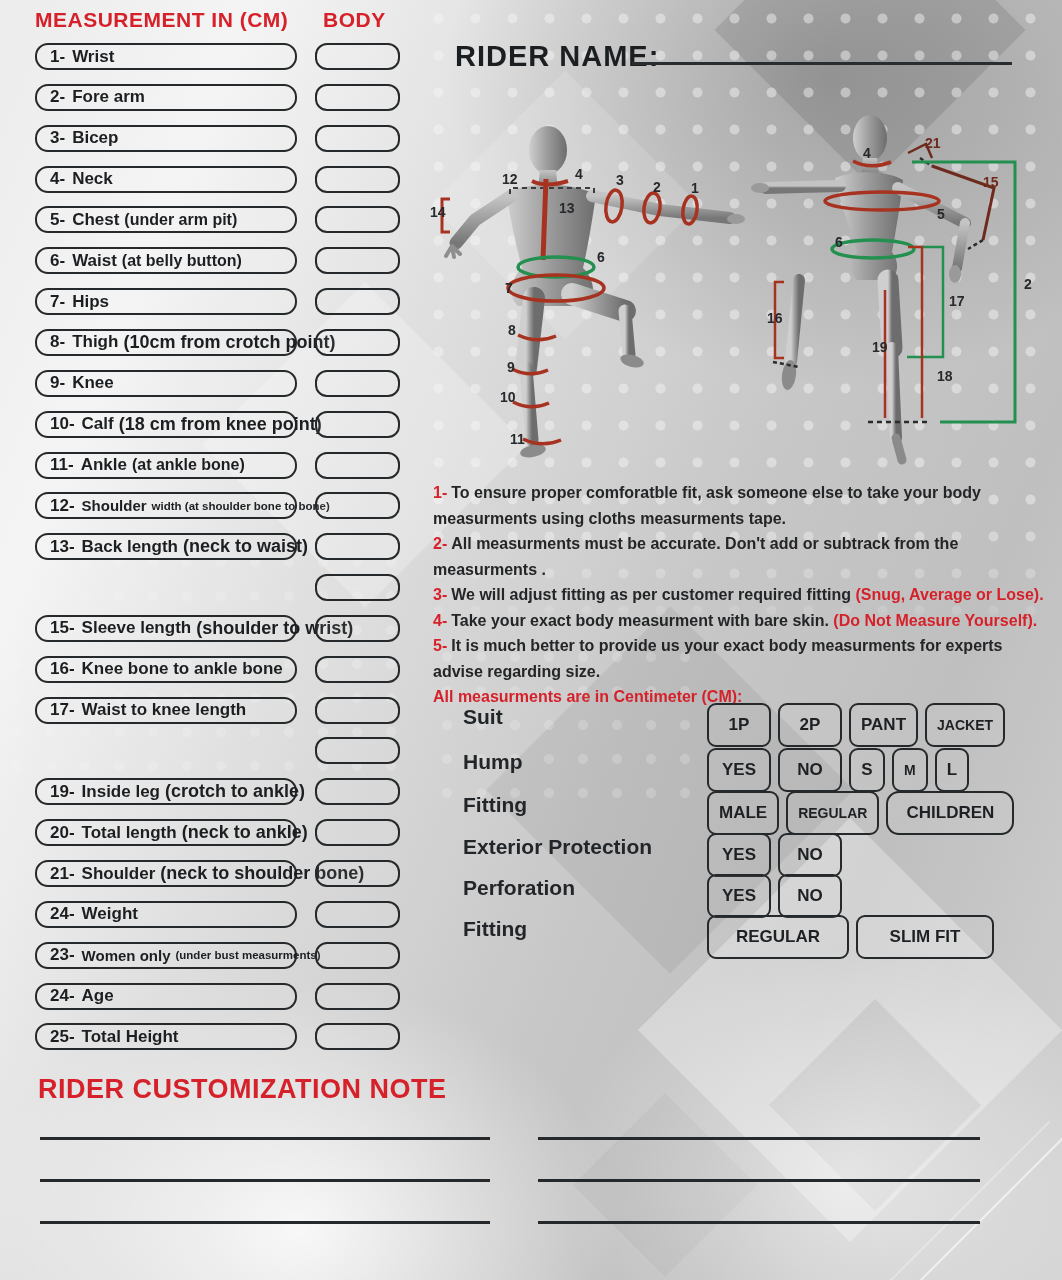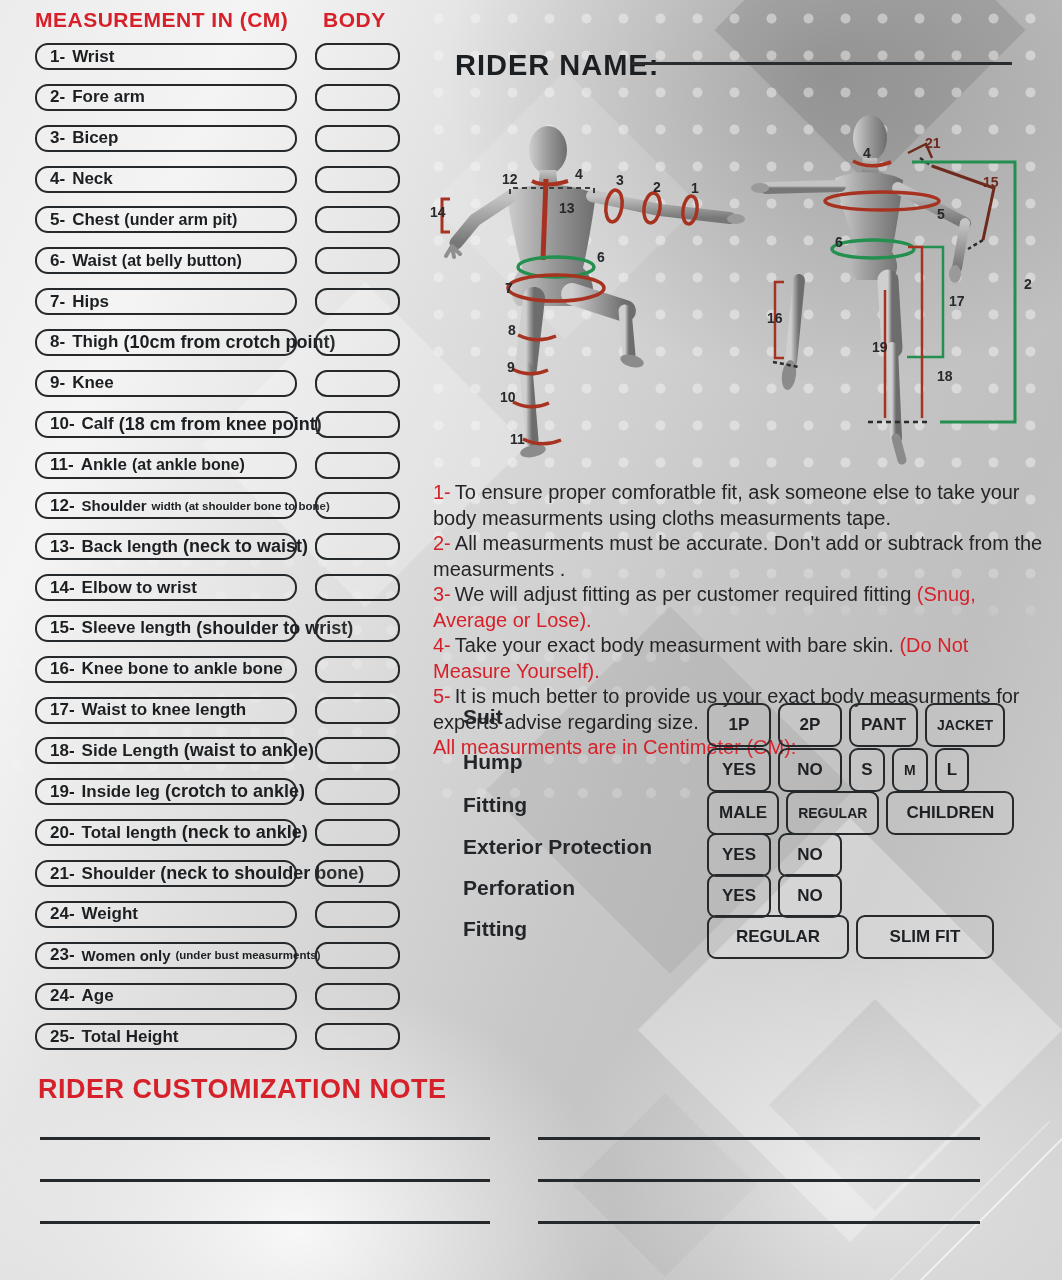--- a/index.html
+++ b/index.html
@@ -33,28 +33,28 @@
     white-space:nowrap;color:#1c1f21;background:rgba(255,255,255,.05);}
   .m-input{position:absolute;left:280px;top:0;width:85px;height:27px;border:2.5px solid var(--ink);
     border-radius:12px;box-sizing:border-box;background:rgba(255,255,255,.07);}
   .m-num,.m-name{font-weight:700;font-size:17px;}
   .m-num{margin-right:7px;}
   .m-note{font-weight:700;font-size:16px;margin-left:5px;}
   .tier-mid .m-note{font-size:18px;}
   .tier-sm .m-name{font-size:15px;}
   .tier-sm .m-note{font-size:11.5px;}
   
-  #rider-name-label{position:absolute;left:455px;top:49px;font-size:29px;font-weight:800;color:#1c1f21;letter-spacing:1px;}
+  #rider-name-label{position:absolute;left:455px;top:40px;font-size:29px;font-weight:800;color:#1c1f21;letter-spacing:1px;}
   #rider-name-line{position:absolute;left:632px;top:62px;width:380px;height:3px;background:#2a2d30;}
   
   #figures{position:absolute;left:420px;top:100px;}
   #figures text{font-family:"Liberation Sans",sans-serif;font-weight:700;font-size:14px;}
   
   #notes{position:absolute;left:433px;top:480px;width:612px;color:#232527;}
-  .note-item{font-weight:400;font-size:20px;line-height:25.5px;}
+  .note-item{font-weight:700;font-size:16px;line-height:25.5px;}
   .np{color:var(--red);margin-right:4px;}
   .nr{color:var(--red);}
   
   .opt-row{position:absolute;left:463px;height:28px;}
   .opt-label{position:absolute;left:0;top:0;width:238px;font-weight:800;font-size:21px;color:#232629;line-height:28px;white-space:nowrap;}
   .opt-btns{position:absolute;left:244px;top:0;display:flex;gap:7px;}
   .btn{height:44px;border:2.5px solid var(--ink);border-radius:9px;box-sizing:border-box;
     display:flex;align-items:center;justify-content:center;font-weight:700;font-size:17px;
     color:#1e2124;padding:0 10px;background:rgba(255,255,255,.05);cursor:pointer;white-space:nowrap;}
   
@@ -177,24 +177,20 @@
       </div>
       <div class="m-row tier-mid" style="top: 533.2px;">
         <div class="m-label">
           <span class="m-num">13-</span>
           <span class="m-name">Back length</span>
           <span class="m-note">(neck to waist)</span>
         </div>
         <div class="m-input"></div>
       </div>
       <div class="m-row" style="top: 574.05px;">
-        <div class="m-label">
-          <span class="m-num">14-</span>
-          <span class="m-name">Elbow to wrist</span>
-        </div>
         <div class="m-input"></div>
       </div>
       <div class="m-row tier-mid" style="top: 614.9px;">
         <div class="m-label">
           <span class="m-num">15-</span>
           <span class="m-name">Sleeve length</span>
           <span class="m-note">(shoulder to wrist)</span>
         </div>
         <div class="m-input"></div>
       </div>
@@ -206,25 +202,20 @@
         <div class="m-input"></div>
       </div>
       <div class="m-row" style="top: 696.6px;">
         <div class="m-label">
           <span class="m-num">17-</span>
           <span class="m-name">Waist to knee length</span>
         </div>
         <div class="m-input"></div>
       </div>
       <div class="m-row tier-mid" style="top: 737.45px;">
-        <div class="m-label">
-          <span class="m-num">18-</span>
-          <span class="m-name">Side Length</span>
-          <span class="m-note">(waist to ankle)</span>
-        </div>
         <div class="m-input"></div>
       </div>
       <div class="m-row tier-mid" style="top: 778.3px;">
         <div class="m-label">
           <span class="m-num">19-</span>
           <span class="m-name">Inside leg</span>
           <span class="m-note">(crotch to ankle)</span>
         </div>
         <div class="m-input"></div>
       </div>
@@ -411,21 +402,21 @@
           <div class="btn" style="min-width:36px;">S</div>
           <div class="btn" style="min-width:34px;font-size:14px;">M</div>
           <div class="btn" style="min-width:34px;">L</div>
         </div>
       </div>
       <div class="opt-row" style="top: 791px;">
         <div class="opt-label">Fitting</div>
         <div class="opt-btns">
           <div class="btn" style="min-width:62px;">MALE</div>
           <div class="btn" style="min-width:74px;font-size:14px;">REGULAR</div>
-          <div class="btn" style="min-width:128px;">CHILDREN</div>
+          <div class="btn" style="min-width:128px;border-radius:13px;">CHILDREN</div>
         </div>
       </div>
       <div class="opt-row" style="top: 833px;">
         <div class="opt-label">Exterior Protection</div>
         <div class="opt-btns">
           <div class="btn" style="min-width:64px;">YES</div>
           <div class="btn" style="min-width:64px;">NO</div>
         </div>
       </div>
       <div class="opt-row" style="top: 874px;">

